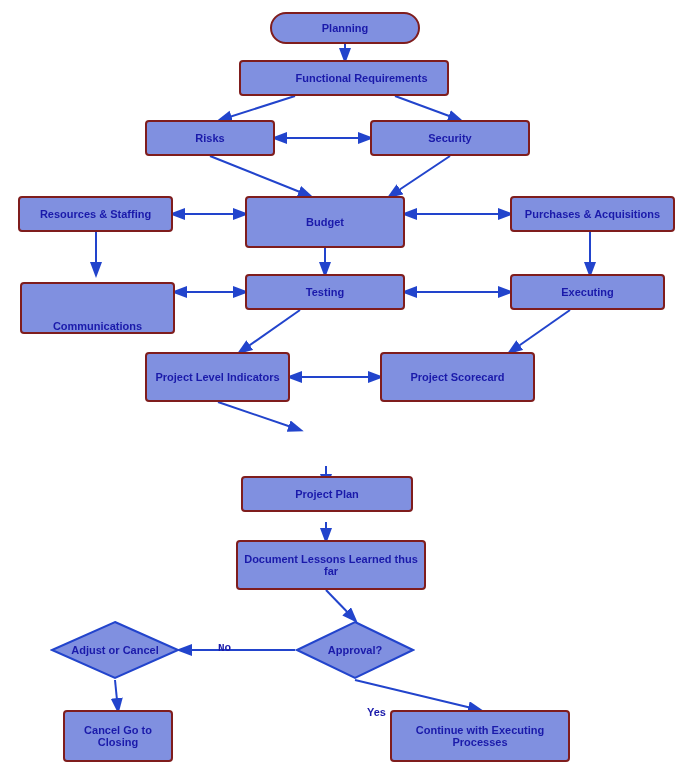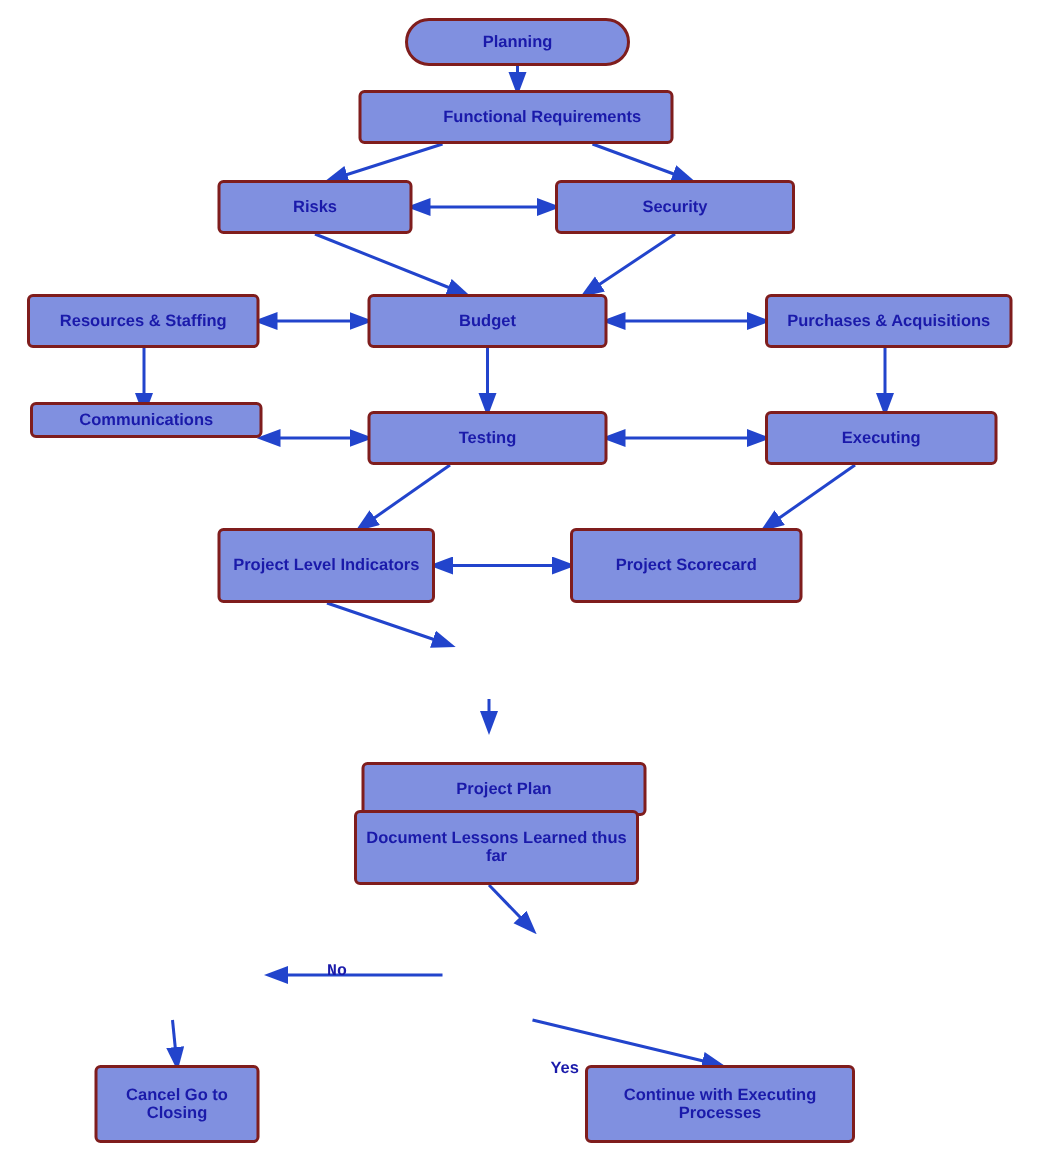--- a/index.html
+++ b/index.html
@@ -141,58 +141,70 @@
   </div>
 
   <div class="node node-rect" style="left:370px;top:120px;width:160px;height:36px;">
     <span>Security</span>
   </div>
 
   <div class="node node-rect" style="left:18px;top:196px;width:155px;height:36px;">
     <span>Resources &amp; Staffing</span>
   </div>
 
-  <div class="node node-rect" style="left:245px;top:196px;width:160px;height:36px;">
+  <div class="node node-rect" style="left:245px;top:196px;width:160px;height:52px;">
     <span>Budget</span>
   </div>
 
   <div class="node node-rect" style="left:510px;top:196px;width:165px;height:36px;">
     <span>Purchases &amp; Acquisitions</span>
   </div>
 
-  <div class="node node-rect" style="left:20px;top:268px;width:155px;height:24px;">
+  <div class="node node-rect" style="left:20px;top:282px;width:155px;height:52px;align-items:flex-end;">
     <span>Communications</span>
   </div>
 
   <div class="node node-rect" style="left:245px;top:274px;width:160px;height:36px;">
     <span>Testing</span>
   </div>
 
   <div class="node node-rect" style="left:510px;top:274px;width:155px;height:36px;">
     <span>Executing</span>
   </div>
 
   <div class="node node-rect" style="left:145px;top:352px;width:145px;height:50px;">
     <span>Project Level Indicators</span>
   </div>
 
   <div class="node node-rect" style="left:380px;top:352px;width:155px;height:50px;">
     <span>Project Scorecard</span>
   </div>
 
 
-  <div class="node node-rect" style="left:241px;top:508px;width:190px;height:36px;">
+  <div class="node node-rect" style="left:241px;top:476px;width:172px;height:36px;">
     <span>Project Plan</span>
   </div>
 
   <div class="node node-rect" style="left:236px;top:540px;width:190px;height:50px;">
     <span>Document Lessons Learned thus far</span>
   </div>
 
-
+  <div class="node node-diamond" style="left:295px;top:620px;width:120px;height:60px;">
+    <svg class="diamond-shape" viewBox="0 0 120 60" xmlns="http://www.w3.org/2000/svg">
+      <polygon points="60,2 118,30 60,58 2,30" fill="#8090e0" stroke="#2244cc" stroke-width="2"></polygon>
+    </svg>
+    <span class="diamond-text">Approval?</span>
+  </div>
+
+  <div class="node node-diamond" style="left:50px;top:620px;width:130px;height:60px;">
+    <svg class="diamond-shape" viewBox="0 0 130 60" xmlns="http://www.w3.org/2000/svg">
+      <polygon points="65,2 128,30 65,58 2,30" fill="#8090e0" stroke="#2244cc" stroke-width="2"></polygon>
+    </svg>
+    <span class="diamond-text">Adjust or Cancel</span>
+  </div>
 
   <span class="label-no" style="left:218px;top:642px;font-family:Liberation Mono, monospace;">No</span>
 
   <span class="label-yes" style="left:367px;top:688px;margin-top:18px;">Yes</span>
 
   <div class="node node-rect" style="left:63px;top:710px;width:110px;height:52px;">
     <span>Cancel Go to Closing</span>
   </div>
 
   <div class="node node-rect" style="left:390px;top:710px;width:180px;height:52px;align-items:center;">

